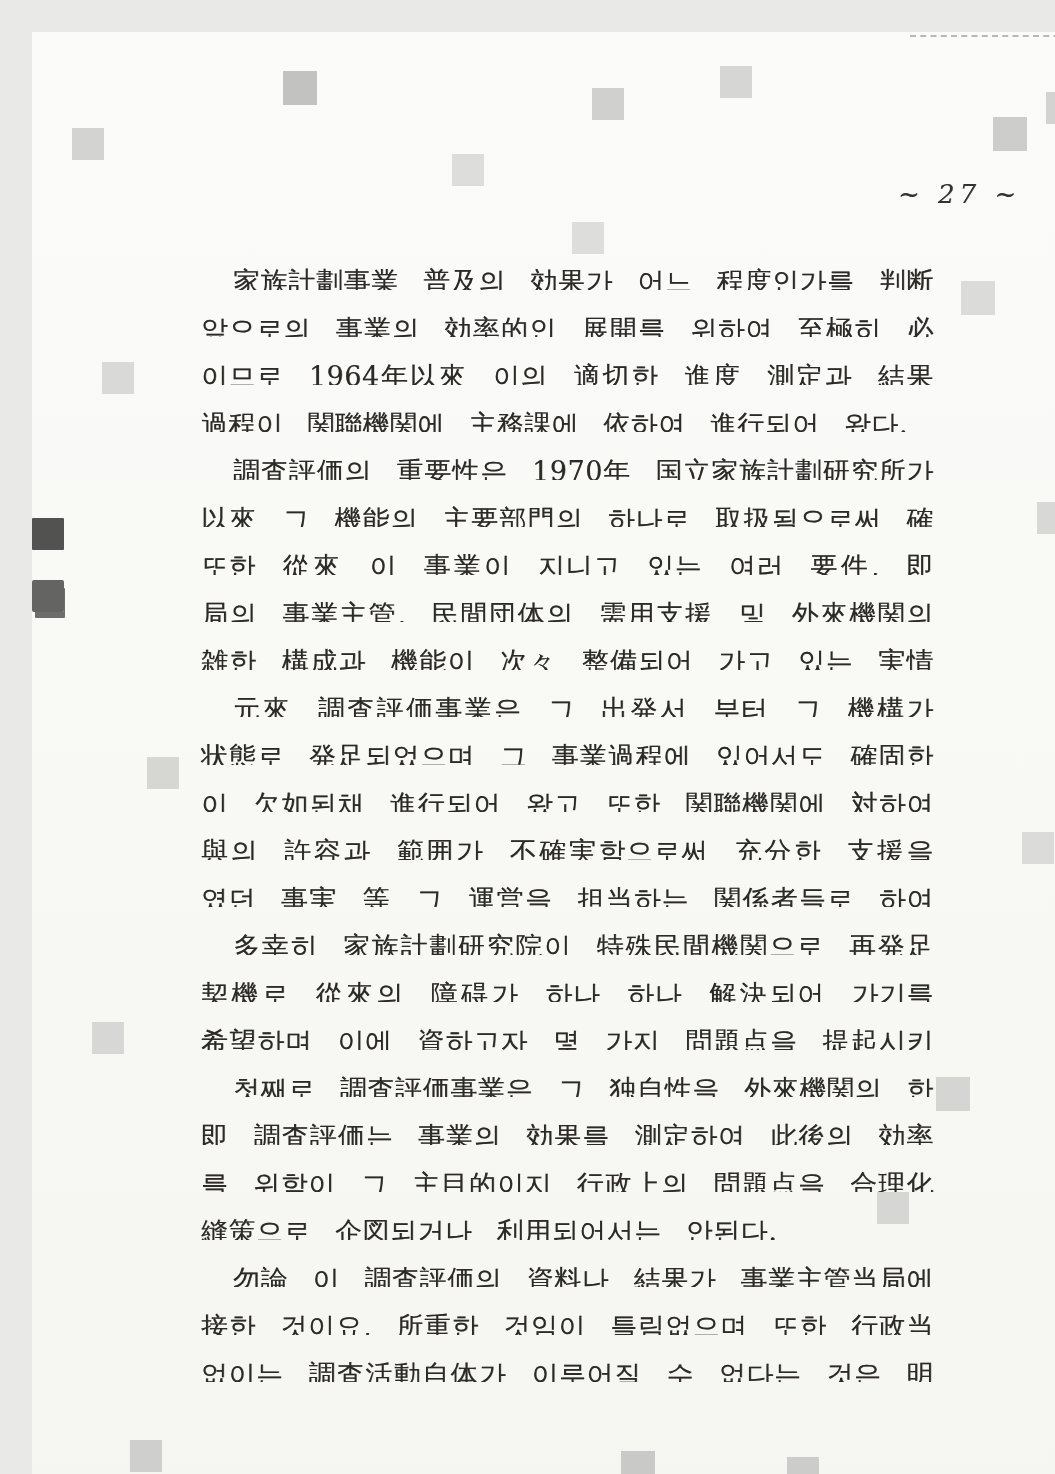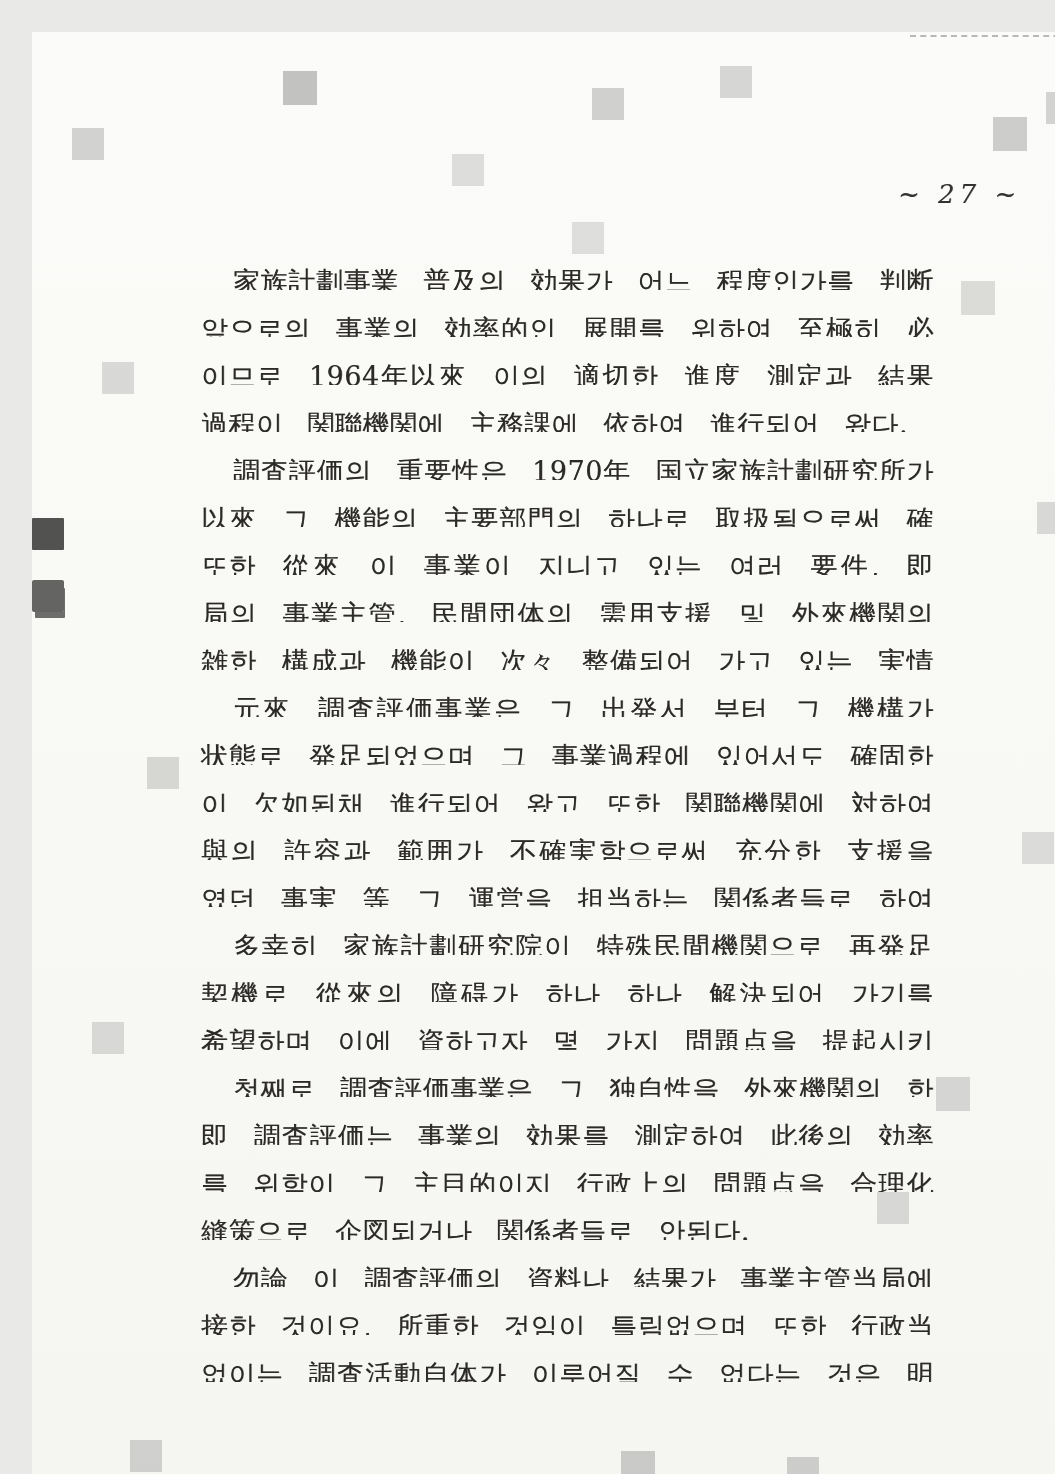--- a/index.html
+++ b/index.html
@@ -126,18 +126,18 @@
     <div class="line">状態로 発足되었으며 그 事業過程에 있어서도 確固한 自主意識</div>
     <div class="line">이 欠如된채 進行되어 왔고 또한 関聯機関에 対하여도 그 参</div>
     <div class="line">與의 許容과 範囲가 不確実함으로써 充分한 支援을 얻지 못하</div>
     <div class="line">였던 事実 等 그 運営을 担当하는 関係者들로 하여금 恒常한</div>
     <div class="line indent">多幸히 家族計劃研究院이 特殊民間機関으로 再発足을 본 것을</div>
     <div class="line">契機로 從來의 障碍가 하나 하나 解決되어 가기를 眞心으로</div>
     <div class="line end">希望하며 이에 資하고자 몇 가지 問題点을 提起시키고자 한다</div>
     <div class="line indent end">첫째로 調査評価事業은 그 独自性을 外來機関의 한다</div>
     <div class="line">即 調査評価는 事業의 効果를 測定하여 此後의 効率的인 展開</div>
     <div class="line">를 위함이 그 主目的이지 行政上의 問題点을 合理化시키는 彌</div>
-    <div class="line end">縫策으로 企図되거나 関係者들로 안된다.</div>
+    <div class="line end">縫策으로 企図되거나 利用되어서는 안된다.</div>
     <div class="line indent">勿論 이 調査評価의 資料나 結果가 事業主管当局에 가장 密</div>
     <div class="line">接한 것이요, 所重한 것임이 틀림없으며 또한 行政当局의 支援</div>
     <div class="line">없이는 調査活動自体가 이루어질 수 없다는 것은 明白한 事実</div>
   </div>
 </div>
 
 </body></html>

